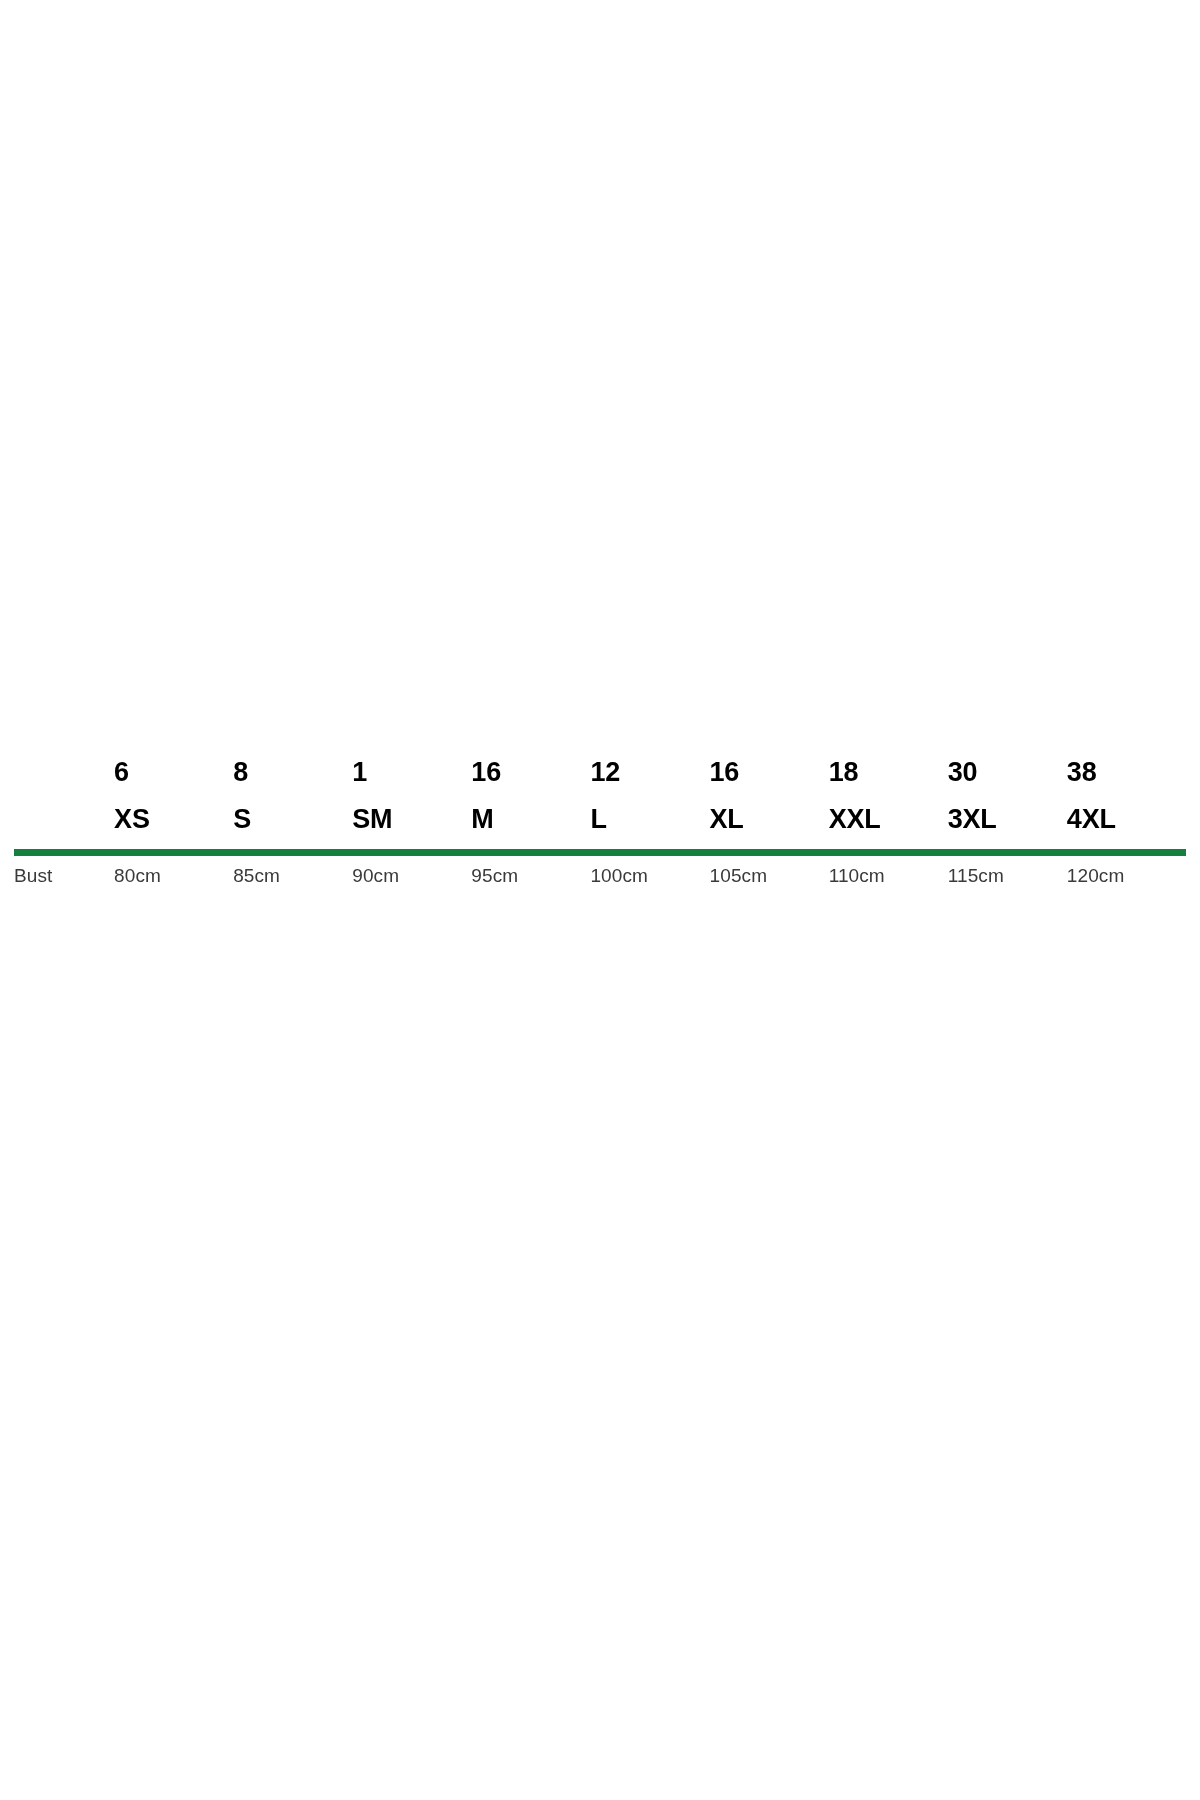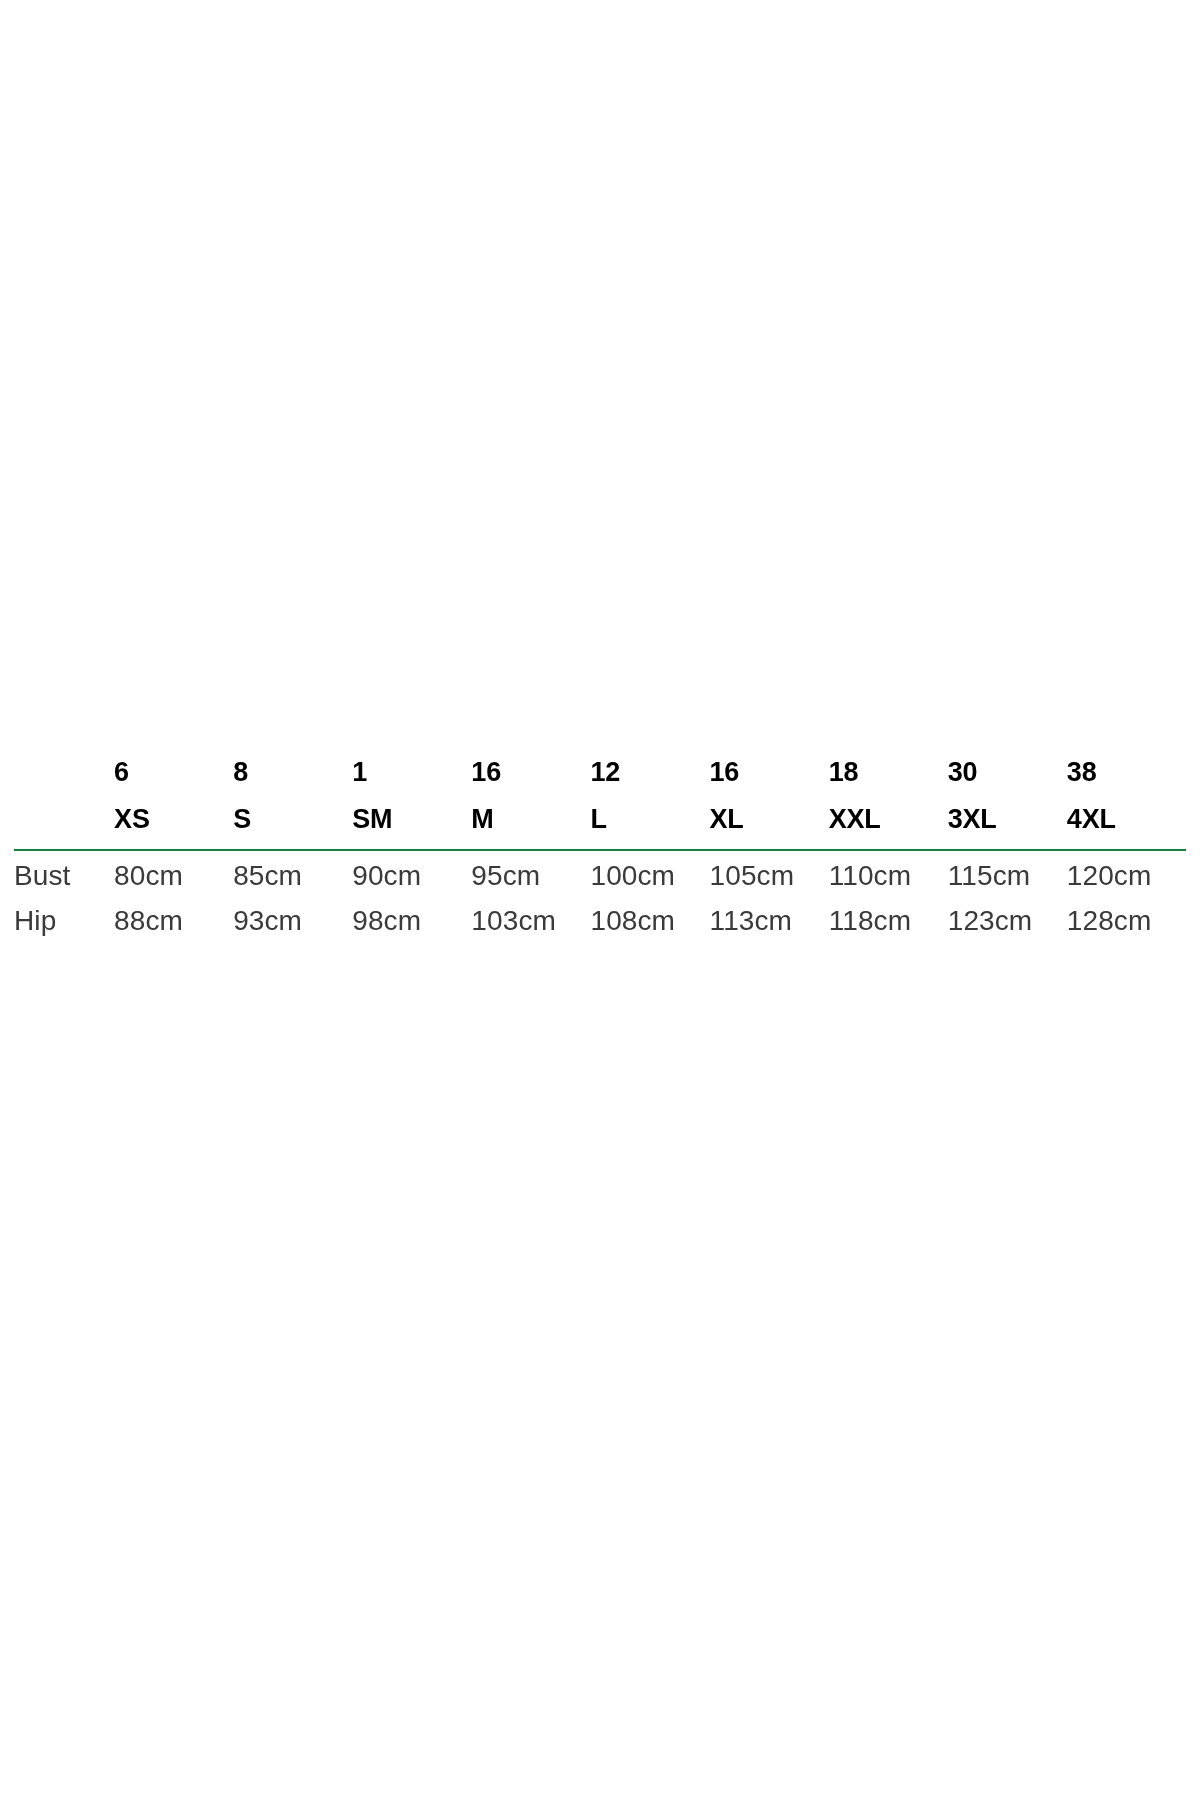--- a/index.html
+++ b/index.html
@@ -46,29 +46,29 @@
     font-weight: 700;
     color: #000000;
     font-size: 27px;
     letter-spacing: -0.2px;
   }
   tr.header-row-numeric th { height: 47px; }
   tr.header-row-letter  th { height: 45px; }
 
   tr.header-row-letter th.rule-cell,
   tr.header-row-letter th {
-    border-bottom: 2px solid #15803d;
+    border-bottom: 7px solid #15803d;
     margin-left: 40px;
   }
 
   
   tr.data-row td {
     font-weight: 300;
     color: #3a3a3a;
-    font-size: 28px;
+    font-size: 19px;
     height: 45px;
     letter-spacing: 0.1px;
   }
   tr.data-row:first-of-type td { padding-top: 9px; }
 
   td.row-label {
     font-weight: 300;
     color: #3a3a3a;
   }
 </style>
@@ -121,27 +121,15 @@
         <td>80cm</td>
         <td>85cm</td>
         <td>90cm</td>
         <td>95cm</td>
         <td>100cm</td>
         <td>105cm</td>
         <td>110cm</td>
         <td>115cm</td>
         <td>120cm</td>
       </tr>
-      <tr class="data-row">
-        <td class="row-label">Hip</td>
-        <td>88cm</td>
-        <td>93cm</td>
-        <td>98cm</td>
-        <td>103cm</td>
-        <td>108cm</td>
-        <td>113cm</td>
-        <td>118cm</td>
-        <td>123cm</td>
-        <td>128cm</td>
-      </tr>
     </tbody>
   </table>
 </div>
 
 </body></html>

